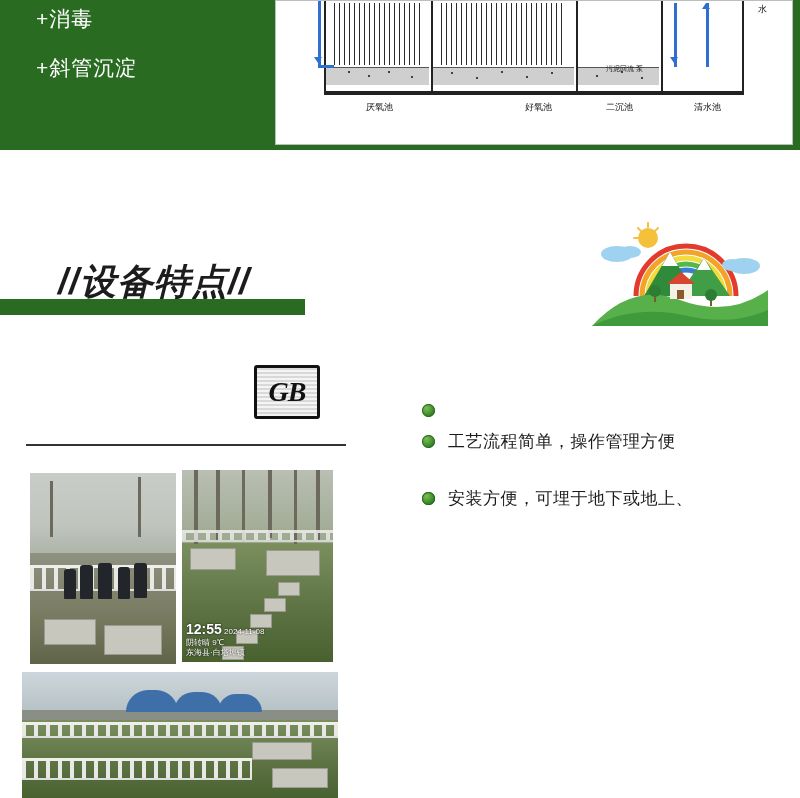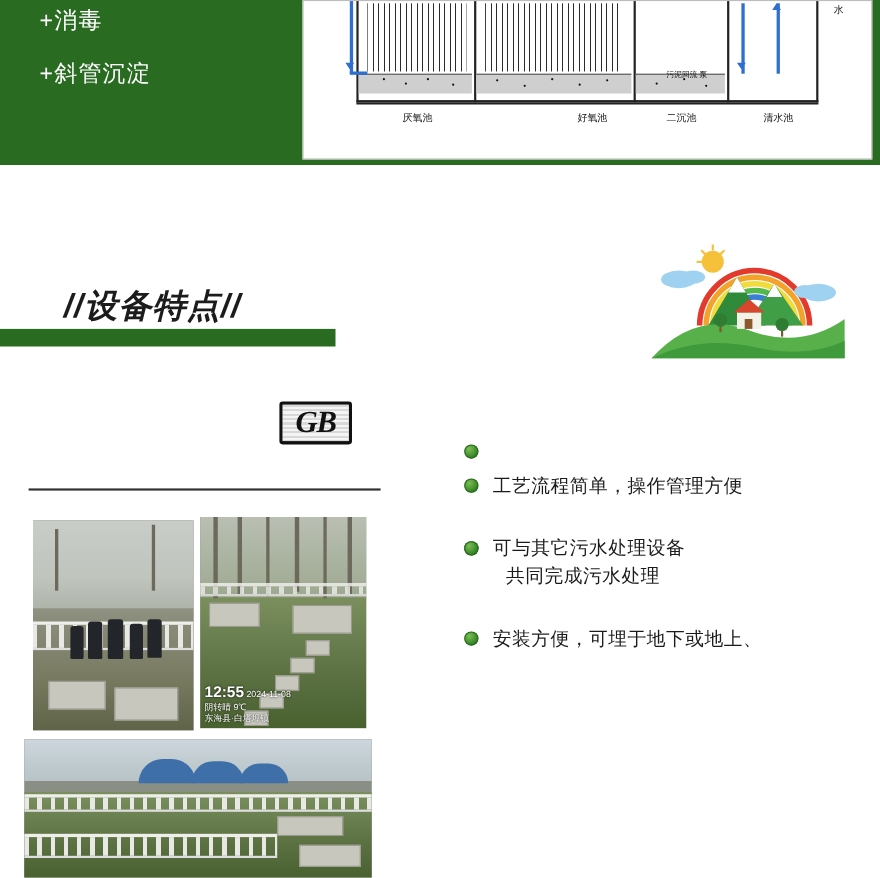--- a/index.html
+++ b/index.html
@@ -105,21 +105,21 @@
     font-size: 7px;
     color: #111;
     white-space: nowrap;
     line-height: 1.15;
   }
 
   
   .section-title {
     position: absolute;
     left: 58px; top: 258px;
-    font-size: 30px;
+    font-size: 36px;
     font-style: italic;
     font-weight: bold;
     color: #1c1c1c;
     letter-spacing: 1px;
     white-space: nowrap;
   }
   .title-rule {
     position: absolute;
     left: 0; top: 299px;
     width: 305px; height: 16px;
@@ -136,21 +136,21 @@
   
   .gb-block {
     position: absolute;
     left: 22px; top: 360px;
     width: 330px; height: 95px;
     background: #ffffff;
   }
   .gb-badge {
     position: absolute;
     left: 232px; top: 5px;
-    width: 66px; height: 39px;
+    width: 66px; height: 54px;
     background: #111;
     border: 3px solid #111;
     border-radius: 3px;
     display: flex; align-items: center; justify-content: center;
   }
   .gb-badge-inner {
     width: 100%; height: 100%;
     background:
       repeating-linear-gradient(to bottom, #d8d8d8 0 2px, #f4f4f4 2px 4px);
     display: flex; align-items: center; justify-content: center;
@@ -447,22 +447,17 @@
     </div>
     <div class="bullet">
       <span class="dot-marker"></span>
       <span>工艺流程简单，操作管理方便</span>
     </div>
     <div class="bullet">
       <span class="dot-marker"></span>
     </div>
     <div class="bullet">
       <span class="dot-marker"></span>
-      <span>可与其它污水处理设备</span>
-      <span class="line2">共同完成污水处理</span>
-    </div>
-    <div class="bullet">
-      <span class="dot-marker"></span>
       <span>安装方便，可埋于地下或地上、</span>
     </div>
   </div>
 
 </div>
 
 </body></html>

